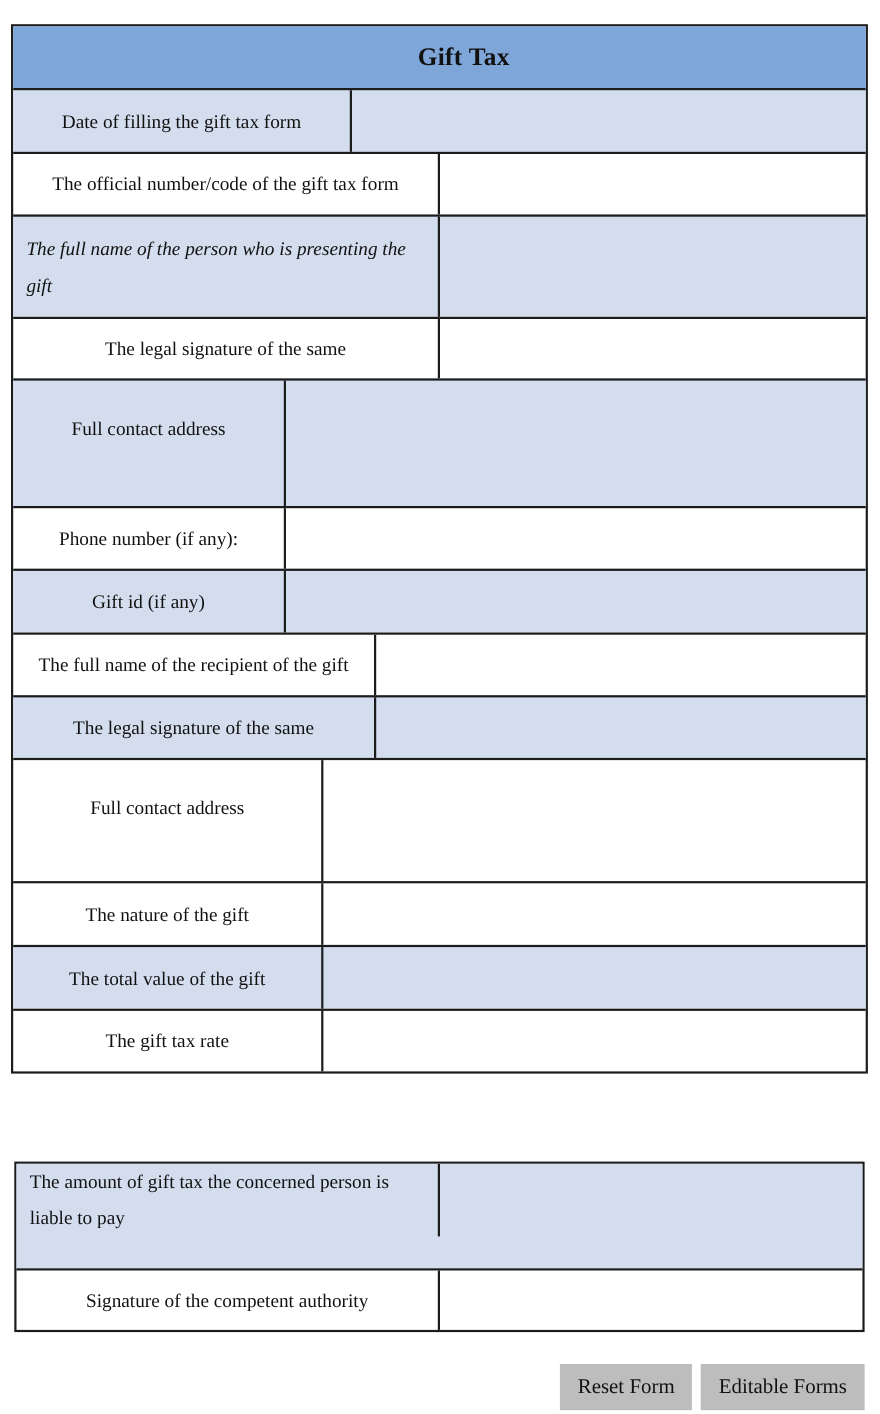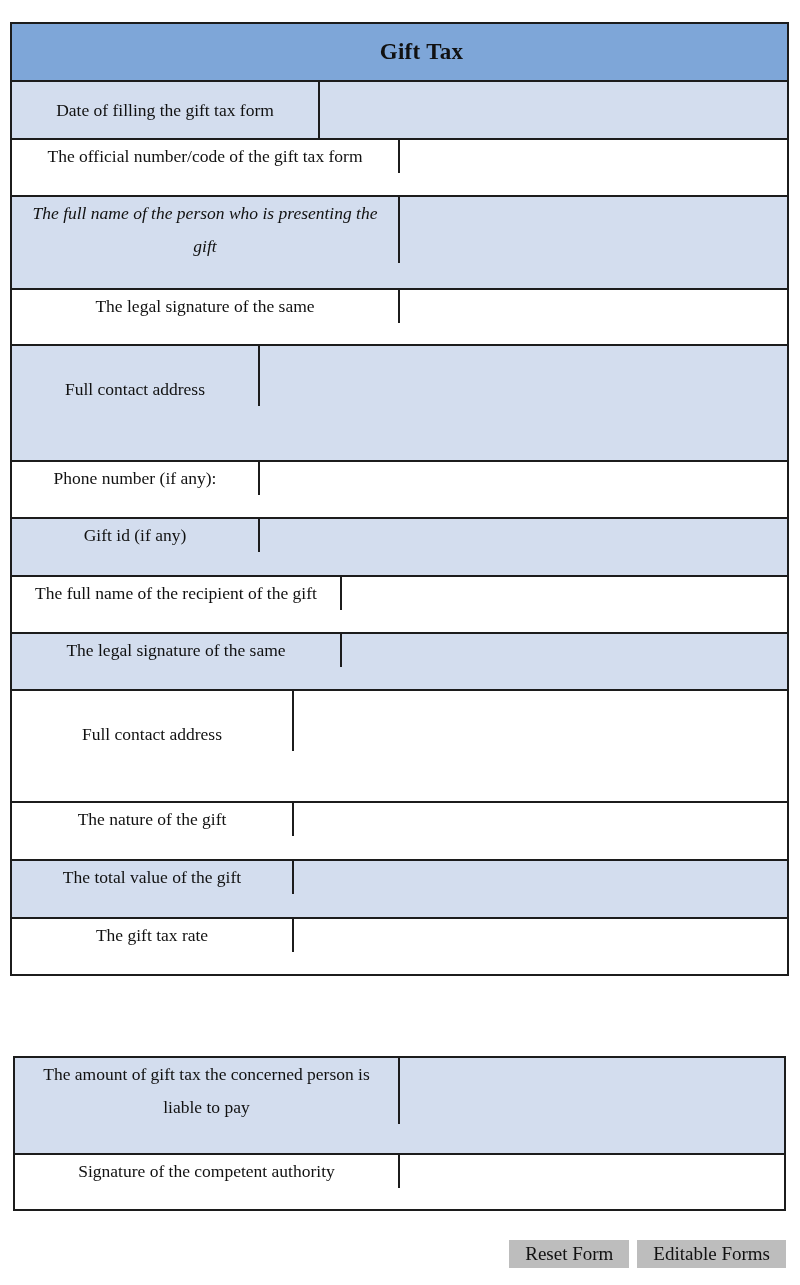--- a/index.html
+++ b/index.html
@@ -10,40 +10,40 @@
   .tbl{position:absolute;border:2px solid #1c1c1c;background:#ffffff;}
   #table1{left:10px;top:22px;width:775px;}
   #table2{left:13px;top:1056px;width:769px;}
   .hdr{
     height:56px;background:#7ea6d8;
     display:flex;align-items:center;justify-content:center;
     font-size:23px;font-weight:bold;letter-spacing:.3px;padding-left:44px;
   }
   .row{display:flex;}
   .hdr + .row{border-top:2px solid #1c1c1c;}
-  .row + .row{border-top:2px solid #1c1c1c;flex-direction:column;}
+  .row + .row{border-top:2px solid #1c1c1c;}
   .lbl{
-    display:flex;align-items:center;justify-content:center;text-align:center;
+    display:flex;align-items:center;justify-content:center;
     border-right:2px solid #1c1c1c;font-size:17.5px;line-height:33px;
     box-sizing:border-box;flex:0 0 auto;padding:0 12px;
   }
   .lbl.tall{align-items:flex-start;padding-top:27px;}
   .val{flex:1 1 auto;}
   .blue{background:#d3ddee;}
   
   .h56{height:56px;} .h55{height:55px;} .h54{height:54px;}
   .h91{height:91px;font-style:italic;} .h95{height:95px;flex-direction:column;} .h110{height:110px;}
   .h114{height:114px;} .h57{height:57px;}
   
   .w308{width:308px;} .w388{width:388px;} .w248{width:248px;}
   .w330{width:330px;} .w282{width:282px;} .w385{width:385px;}
   
   .btnbar{position:absolute;top:1240px;right:14px;display:flex;gap:8px;}
   .btn{
-    background:#bdbdbd;border:none;height:28px;padding:0 16px;
+    background:#bdbdbd;border:none;height:42px;padding:0 16px;
     font-family:"Liberation Serif","DejaVu Serif",serif;font-size:19px;color:#111;
     display:flex;align-items:center;justify-content:center;cursor:pointer;
   }
 </style>
 </head>
 <body>
 
 <div class="tbl" id="table1">
   <div class="hdr">Gift Tax</div>
 

